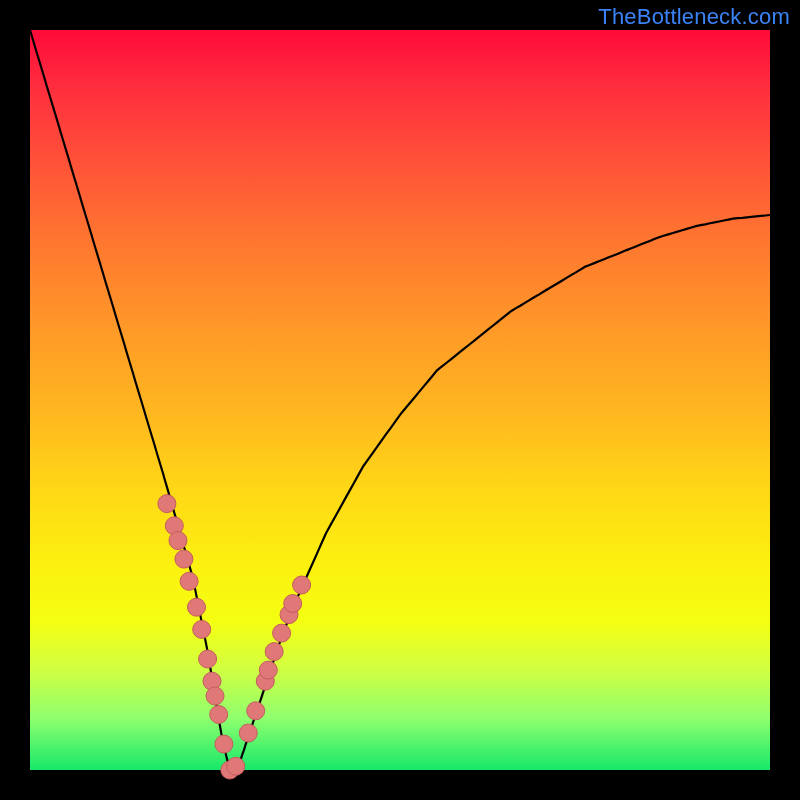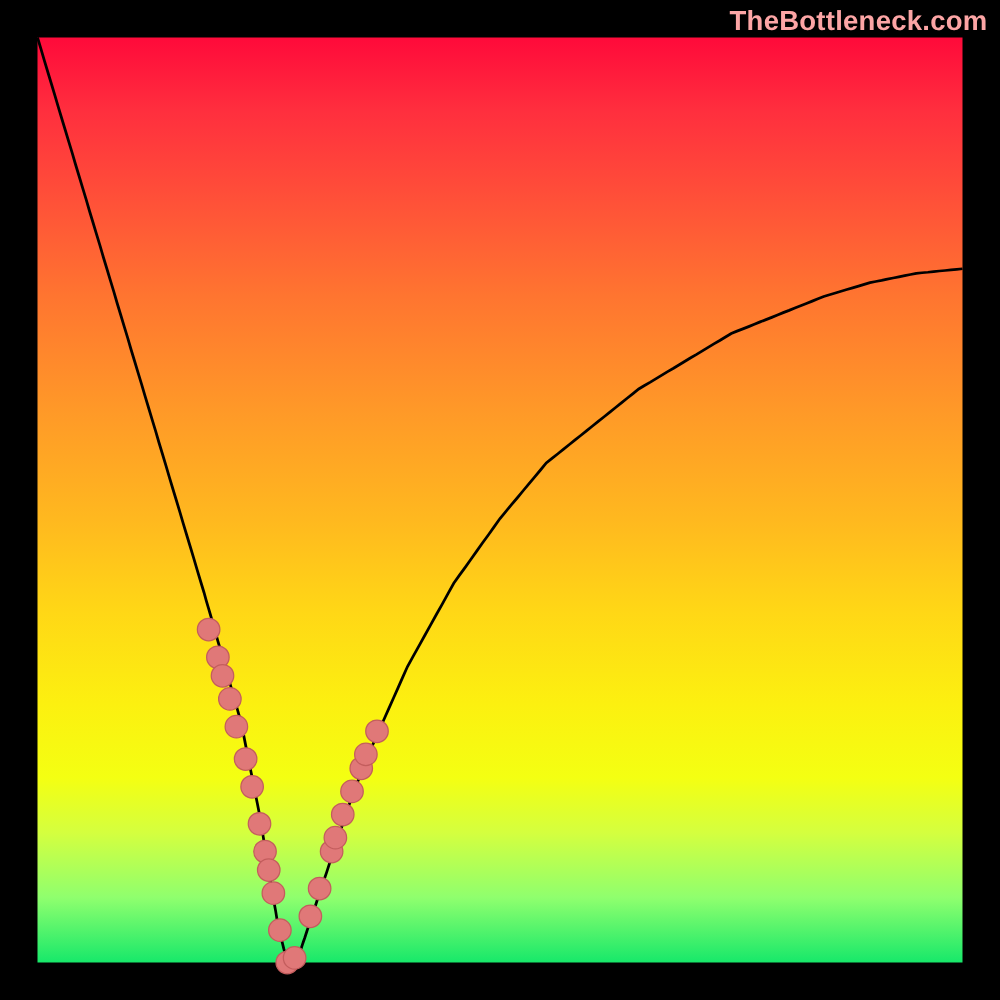--- a/index.html
+++ b/index.html
@@ -35,24 +35,24 @@
       #f4ff12 80%,
       #d4ff3f 86%,
       #8fff6e 93%,
       #17e86a 100%
     );
   }
   .watermark {
     position: absolute;
     top: 4px;
     right: 10px;
-    color: #fca5a5;
+    color: #3b82f6;
     font-size: 22px;
     letter-spacing: 0.2px;
-    font-weight: 700;
+    font-weight: 400;
     user-select: none;
   }
   svg.curve {
     position: absolute;
     left: 0;
     top: 0;
     width: 740px;
     height: 740px;
     overflow: visible;
   }

